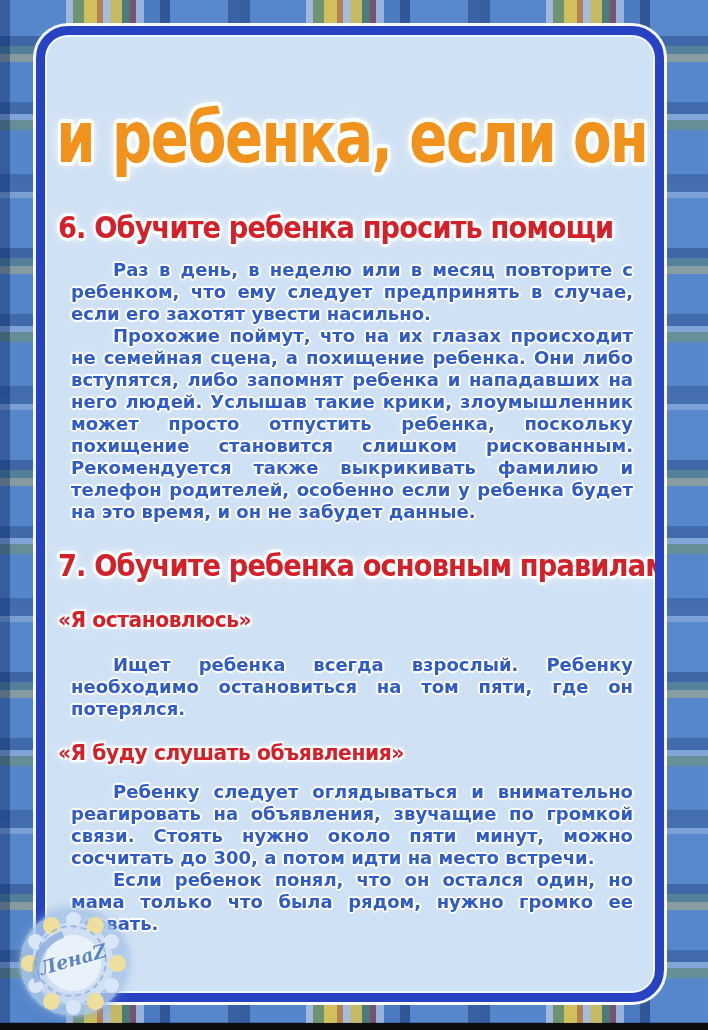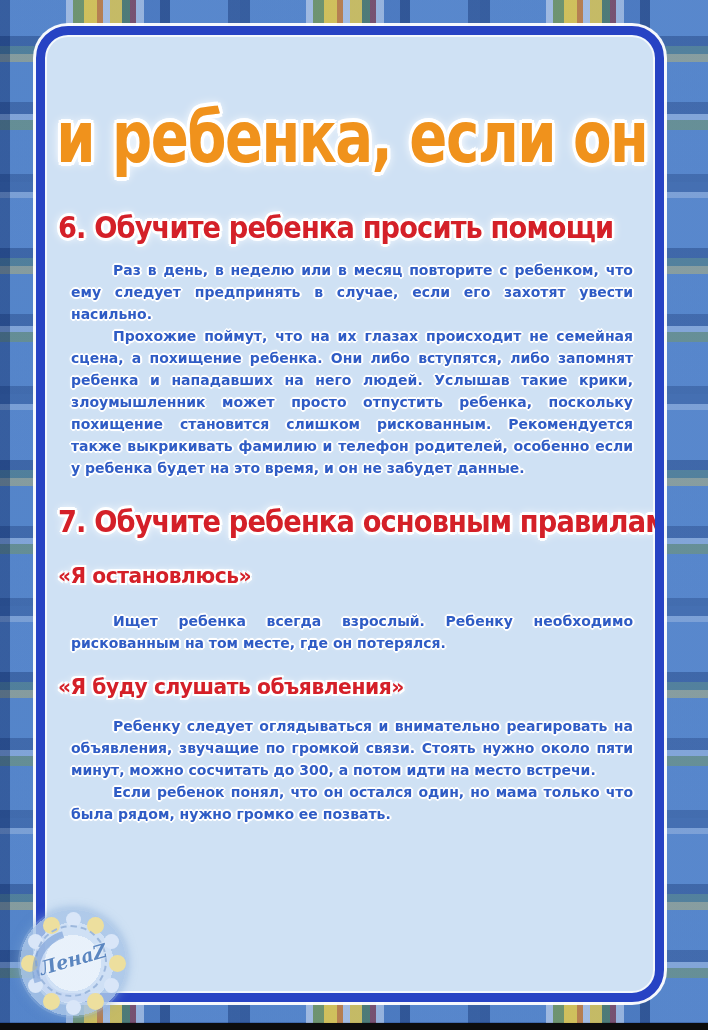--- a/index.html
+++ b/index.html
@@ -95,21 +95,21 @@
     text-shadow:
       -2px -2px 0 #fff, 2px -2px 0 #fff, -2px 2px 0 #fff, 2px 2px 0 #fff,
       0 0 6px #fff, 0 0 10px #fff;
   }
   .subheading.second{margin-top:20px;}
   
   .bodytext{margin:14px 0 0 0;}
   .bodytext p{
     margin:0;
     color:#2f5cc5;
-    font-size:14px;line-height:22px;font-weight:bold;
+    font-size:18px;line-height:22px;font-weight:bold;
     text-align:justify;text-indent:42px;
     text-shadow:
       -1px -1px 0 #fff, 1px -1px 0 #fff, -1px 1px 0 #fff, 1px 1px 0 #fff,
       -2px 0 0 #fff, 2px 0 0 #fff, 0 -2px 0 #fff, 0 2px 0 #fff,
       0 0 4px #fff;
   }
   .bodytext.tight{margin-top:22px;}
   .bodytext.last{margin-top:16px;}
   
   .emblem{
@@ -167,21 +167,21 @@
       <div class="bodytext">
         <p>Раз в день, в неделю или в месяц повторите с ребенком, что ему следует предпринять в случае, если его захотят увести насильно.</p>
         <p>Прохожие поймут, что на их глазах происходит не семейная сцена, а похищение ребенка. Они либо вступятся, либо запомнят ребенка и нападавших на него людей. Услышав такие крики, злоумышленник может просто отпустить ребенка, поскольку похищение становится слишком рискованным. Рекомендуется также выкрикивать фамилию и телефон родителей, особенно если у ребенка будет на это время, и он не забудет данные.</p>
       </div>
 
       <div class="section-heading second">7. Обучите ребенка основным правилам</div>
 
       <div class="subheading">«Я остановлюсь»</div>
 
       <div class="bodytext tight">
-        <p>Ищет ребенка всегда взрослый. Ребенку необходимо рискованным на том месте, где он потерялся.</p>
+        <p>Ищет ребенка всегда взрослый. Ребенку необходимо остановиться на том пяти, где он потерялся.</p>
       </div>
 
       <div class="subheading second">«Я буду слушать объявления»</div>
 
       <div class="bodytext last">
         <p>Ребенку следует оглядываться и внимательно реагировать на объявления, звучащие по громкой связи. Стоять нужно около пяти минут, можно сосчитать до 300, а потом идти на место встречи.</p>
         <p>Если ребенок понял, что он остался один, но мама только что была рядом, нужно громко ее позвать.</p>
       </div>
 
     </div>

